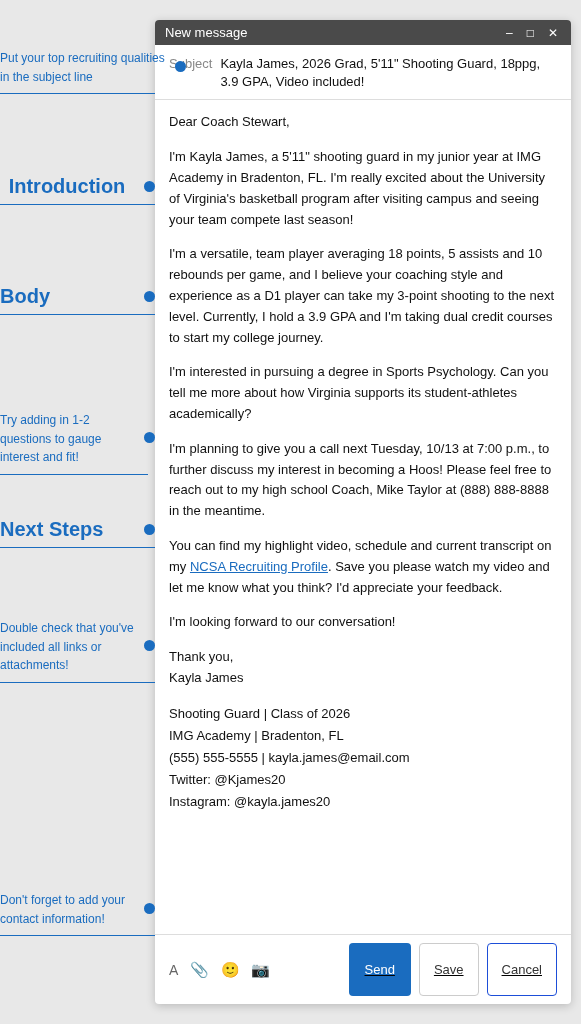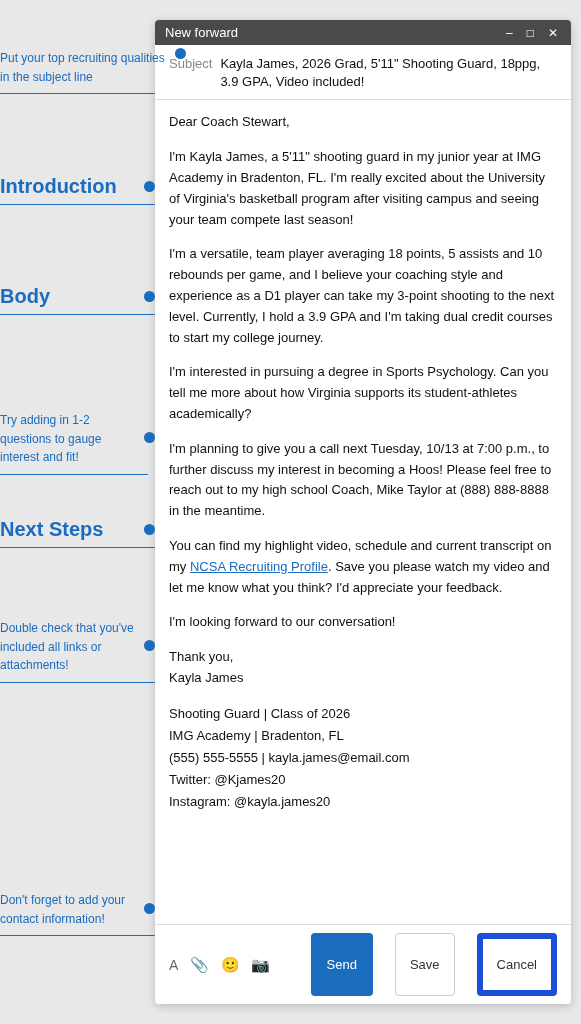--- a/index.html
+++ b/index.html
@@ -140,21 +140,22 @@
     .footer-icons {
       display: flex;
       gap: 12px;
       align-items: center;
       color: #666;
       font-size: 16px;
     }
 
     .footer-buttons {
       display: flex;
-      gap: 22px;
+      gap: 8px;
+      text-decoration: underline;
     }
 
     .btn-send {
       background: #1a6cbf;
       color: white;
       border: none;
       padding: 6px 16px;
       border-radius: 4px;
       font-size: 13px;
       cursor: pointer;
@@ -166,49 +167,49 @@
       border: 1px solid #ccc;
       padding: 16px 14px;
       border-radius: 4px;
       font-size: 13px;
       cursor: pointer;
     }
 
     .btn-cancel {
       background: white;
       color: #333;
-      border: 6px solid #1d4ed8;
+      border: 1px solid #1d4ed8;
       padding: 18px 14px;
       border-radius: 4px;
       font-size: 13px;
       cursor: pointer;
       text-align: right;
     }
 
   </style>
 </head>
 <body>
 
 <div class="outer-container">
 
   <div class="sidebar" style="position:relative;">
 
     <div style="position:absolute; top:28px; left:0; width:155px;">
-      <div style="display:flex; align-items:flex-start; width:186px;">
+      <div style="display:flex; align-items:center; width:186px;">
         <div style="flex:1; padding-right:6px;">
           <span class="tip-text">Put your top recruiting qualities in the subject line</span>
         </div>
         <div class="dot-circle"></div>
       </div>
       <div style="width:100%; height:1px; background:#1a6cbf; margin-top:8px;"></div>
     </div>
 
     <div style="position:absolute; top:155px; left:0; width:155px;">
       <div style="display:flex; align-items:center; width:155px;">
-        <div style="flex:1;">
+        <div style="flex:1;text-align:center;">
           <span class="section-label">Introduction</span>
         </div>
         <div class="dot-circle"></div>
       </div>
       <div style="width:100%; height:1px; background:#1a6cbf; margin-top:6px;"></div>
     </div>
 
     <div style="position:absolute; top:265px; left:0; width:155px;">
       <div style="display:flex; align-items:center; width:155px;">
         <div style="flex:1;">
@@ -257,21 +258,21 @@
         <div class="dot-circle"></div>
       </div>
       <div style="width:100%; height:1px; background:#1a6cbf; margin-top:8px;"></div>
     </div>
 
   </div>
 
   <div class="email-window">
 
     <div class="email-titlebar">
-      <span>New forward</span>
+      <span>New message</span>
       <div class="titlebar-controls">
         <span class="titlebar-btn">–</span>
         <span class="titlebar-btn">□</span>
         <span class="titlebar-btn">✕</span>
       </div>
     </div>
 
     <div class="email-subject-row">
       <span class="subject-label">Subject</span>
       <span class="subject-value">Kayla James, 2026 Grad, 5'11" Shooting Guard, 18ppg, 3.9 GPA, Video included!</span>

